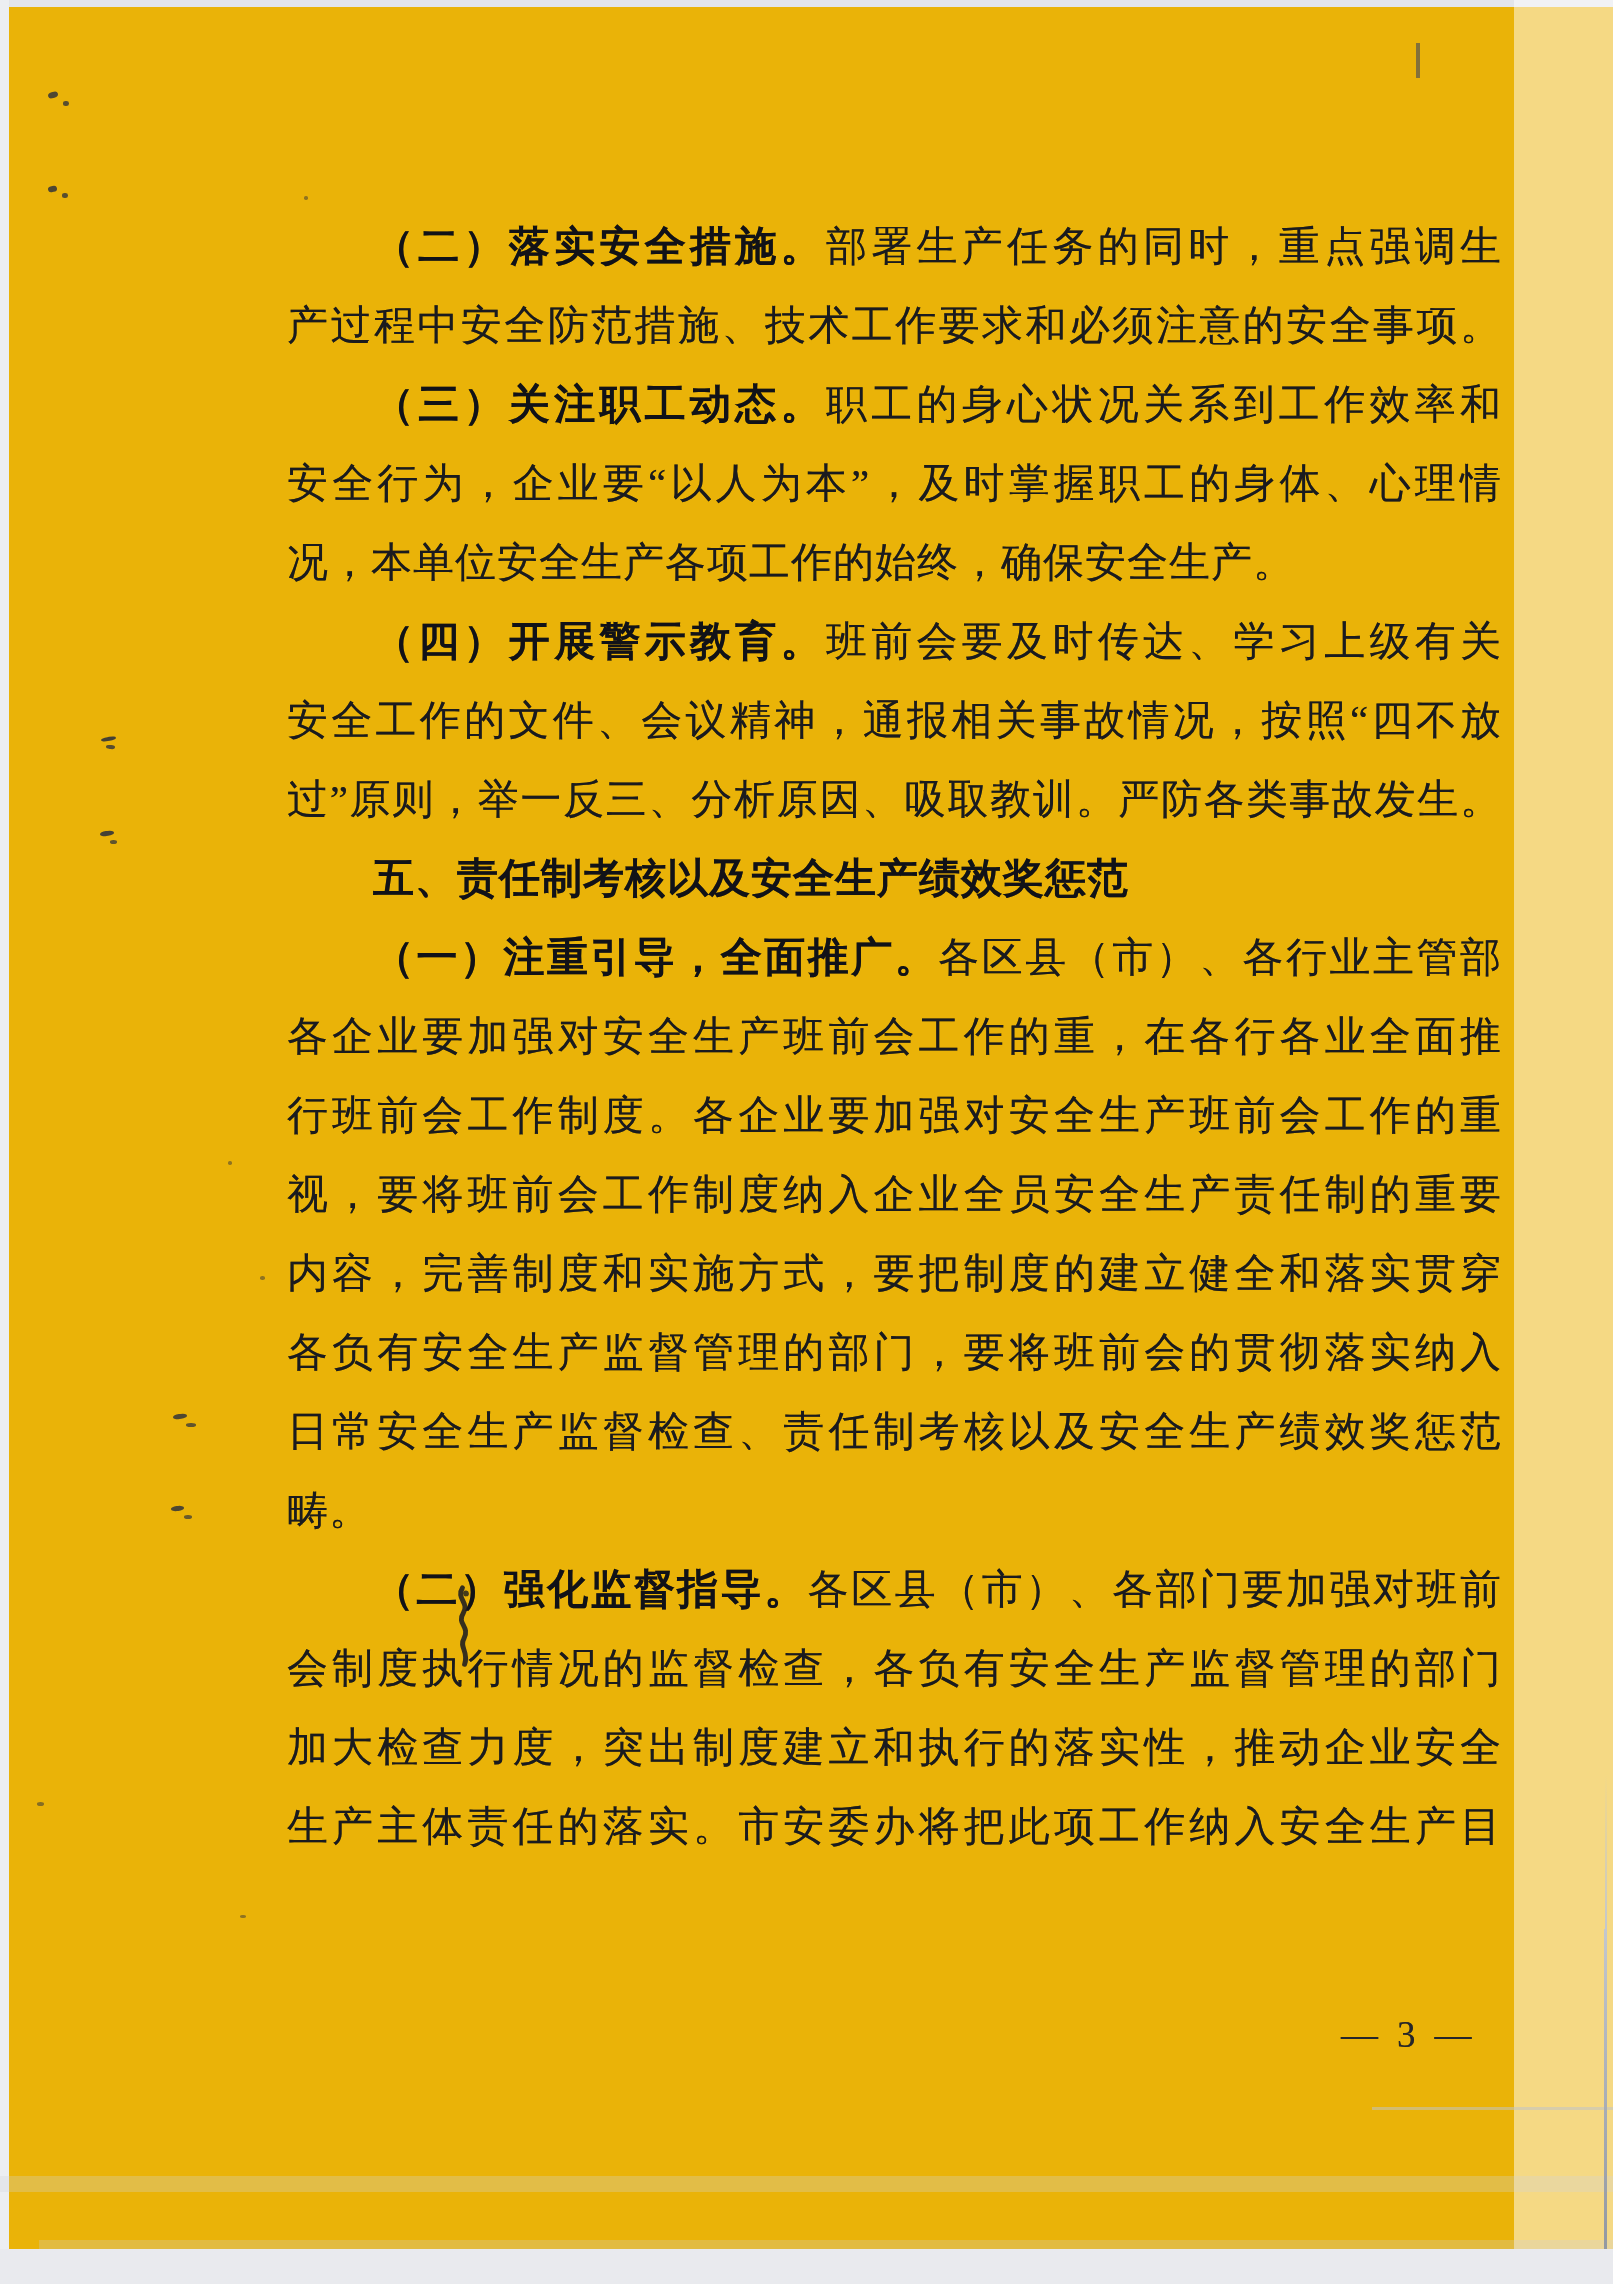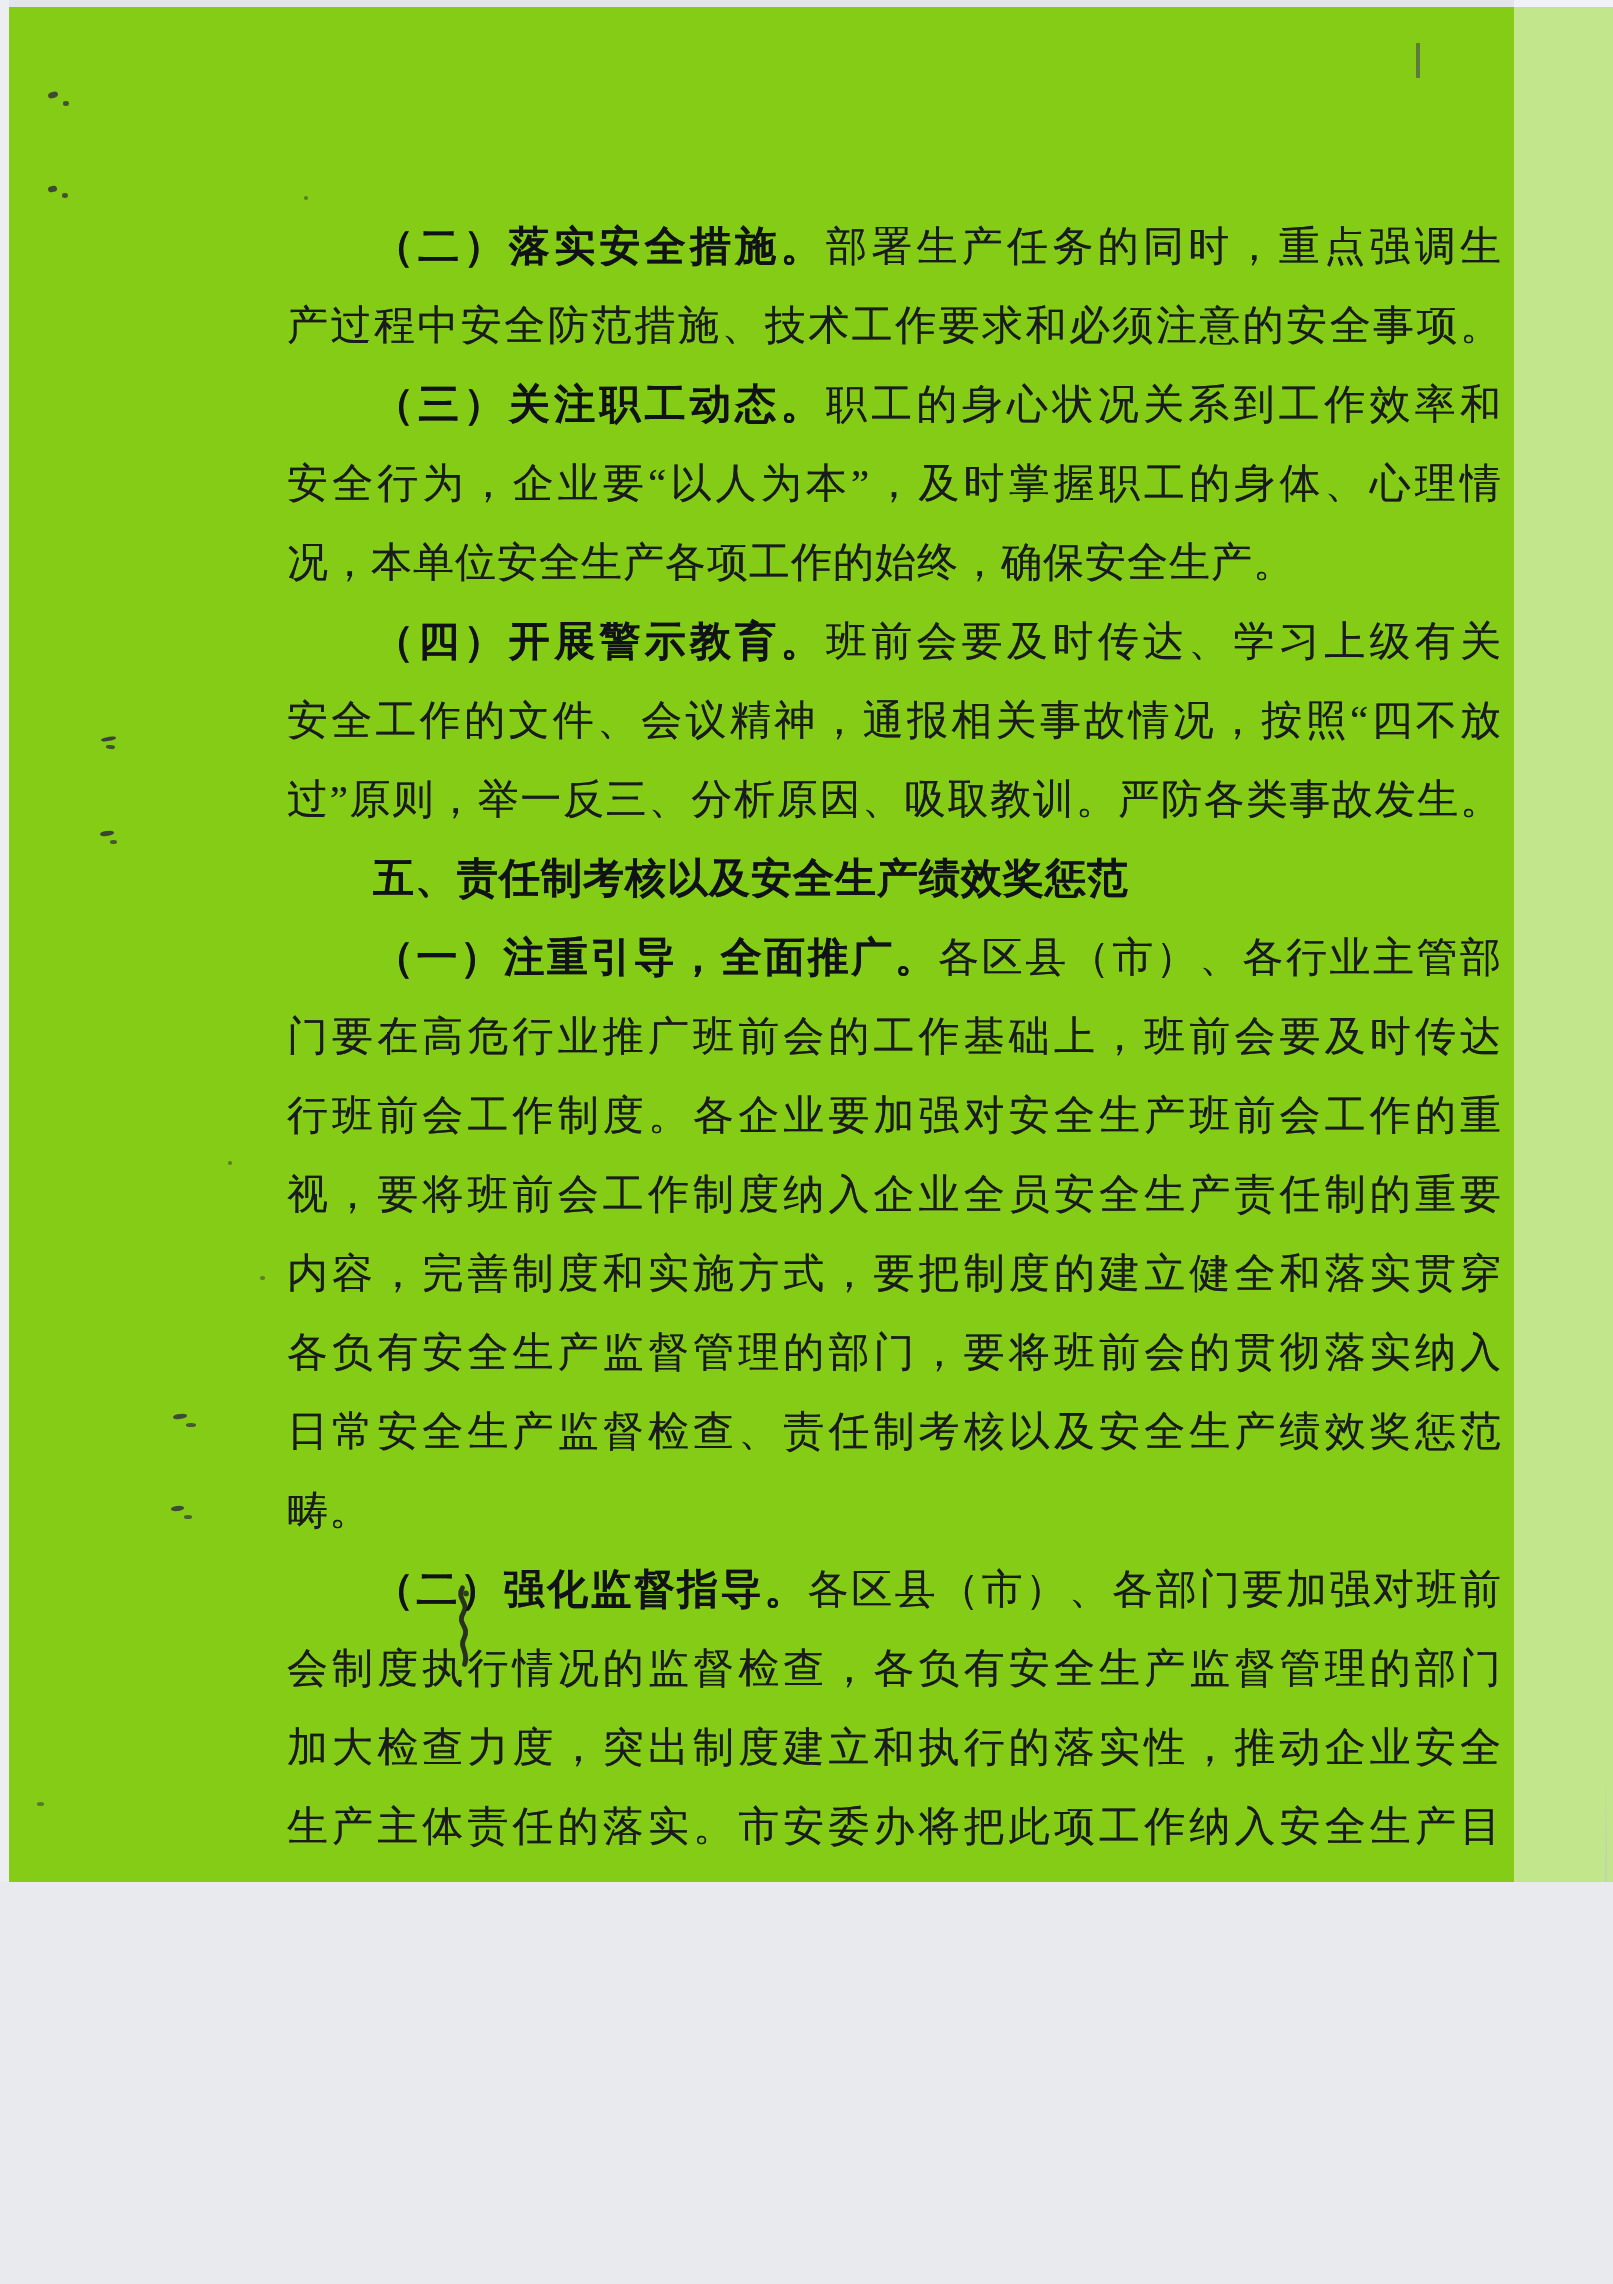--- a/index.html
+++ b/index.html
@@ -1,20 +1,20 @@
 <!DOCTYPE html>
 <html><head>
 <meta charset="utf-8">
 <style>
   html, body { margin: 0; padding: 0; background: #e9eaee; }
   .page {
     position: relative;
     width: 1613px;
-    height: 1882px;
-    background: #84cc16;
+    height: 2249px;
+    background: #eab308;
     overflow: hidden;
     font-family: "Liberation Serif", serif;
     color: #1a1b1f;
   }
   
   .edge-top    { position:absolute; left:0; top:0; width:1613px; height:6.9px; background:#e3e5ea; }
   .edge-left   { position:absolute; left:0; top:0; width:8.8px; height:2285px; background:#eceef2; }
   .right-light { position:absolute; left:1514px; top:0; width:99px; height:2285px; background:rgba(255,255,255,.5); }
   .band-1 { position:absolute; left:1372px; top:2107px; width:241px; height:2.9px;  background:rgba(190,195,203,.55); }
   .band-2 { position:absolute; left:0;      top:2176px; width:1613px; height:15.7px; background:rgba(208,212,219,.30); }
@@ -79,21 +79,21 @@
     <div class="line indent stretch"><b class="head">（二）落实安全措施。</b><span>部署生产任务的同时，重点强调生</span></div>
     <div class="line stretch"><span>产过程中安全防范措施、技术工作要求和必须注意的安全事项。</span></div>
     <div class="line indent stretch"><b class="head">（三）关注职工动态。</b><span>职工的身心状况关系到工作效率和</span></div>
     <div class="line stretch"><span>安全行为，企业要“以人为本”，及时掌握职工的身体、心理情</span></div>
     <div class="line"><span>况，本单位安全生产各项工作的始终，确保安全生产。</span></div>
     <div class="line indent stretch"><b class="head">（四）开展警示教育。</b><span>班前会要及时传达、学习上级有关</span></div>
     <div class="line stretch"><span>安全工作的文件、会议精神，通报相关事故情况，按照“四不放</span></div>
     <div class="line stretch"><span>过”原则，举一反三、分析原因、吸取教训。严防各类事故发生。</span></div>
     <div class="line indent"><b class="head">五、责任制考核以及安全生产绩效奖惩范</b></div>
     <div class="line indent stretch"><b class="head">（一）注重引导，全面推广。</b><span>各区县（市）、各行业主管部</span></div>
-    <div class="line stretch"><span>门要在高危行业推广班前会的工作基础上，班前会要及时传达</span></div>
+    <div class="line stretch"><span>各企业要加强对安全生产班前会工作的重，在各行各业全面推</span></div>
     <div class="line stretch"><span>行班前会工作制度。各企业要加强对安全生产班前会工作的重</span></div>
     <div class="line stretch"><span>视，要将班前会工作制度纳入企业全员安全生产责任制的重要</span></div>
     <div class="line stretch"><span>内容，完善制度和实施方式，要把制度的建立健全和落实贯穿</span></div>
     <div class="line stretch"><span>各负有安全生产监督管理的部门，要将班前会的贯彻落实纳入</span></div>
     <div class="line stretch"><span>日常安全生产监督检查、责任制考核以及安全生产绩效奖惩范</span></div>
     <div class="line"><span>畴。</span></div>
     <div class="line indent stretch"><b class="head">（二）强化监督指导。</b><span>各区县（市）、各部门要加强对班前</span></div>
     <div class="line stretch"><span>会制度执行情况的监督检查，各负有安全生产监督管理的部门</span></div>
     <div class="line stretch"><span>加大检查力度，突出制度建立和执行的落实性，推动企业安全</span></div>
     <div class="line stretch"><span>生产主体责任的落实。市安委办将把此项工作纳入安全生产目</span></div>

